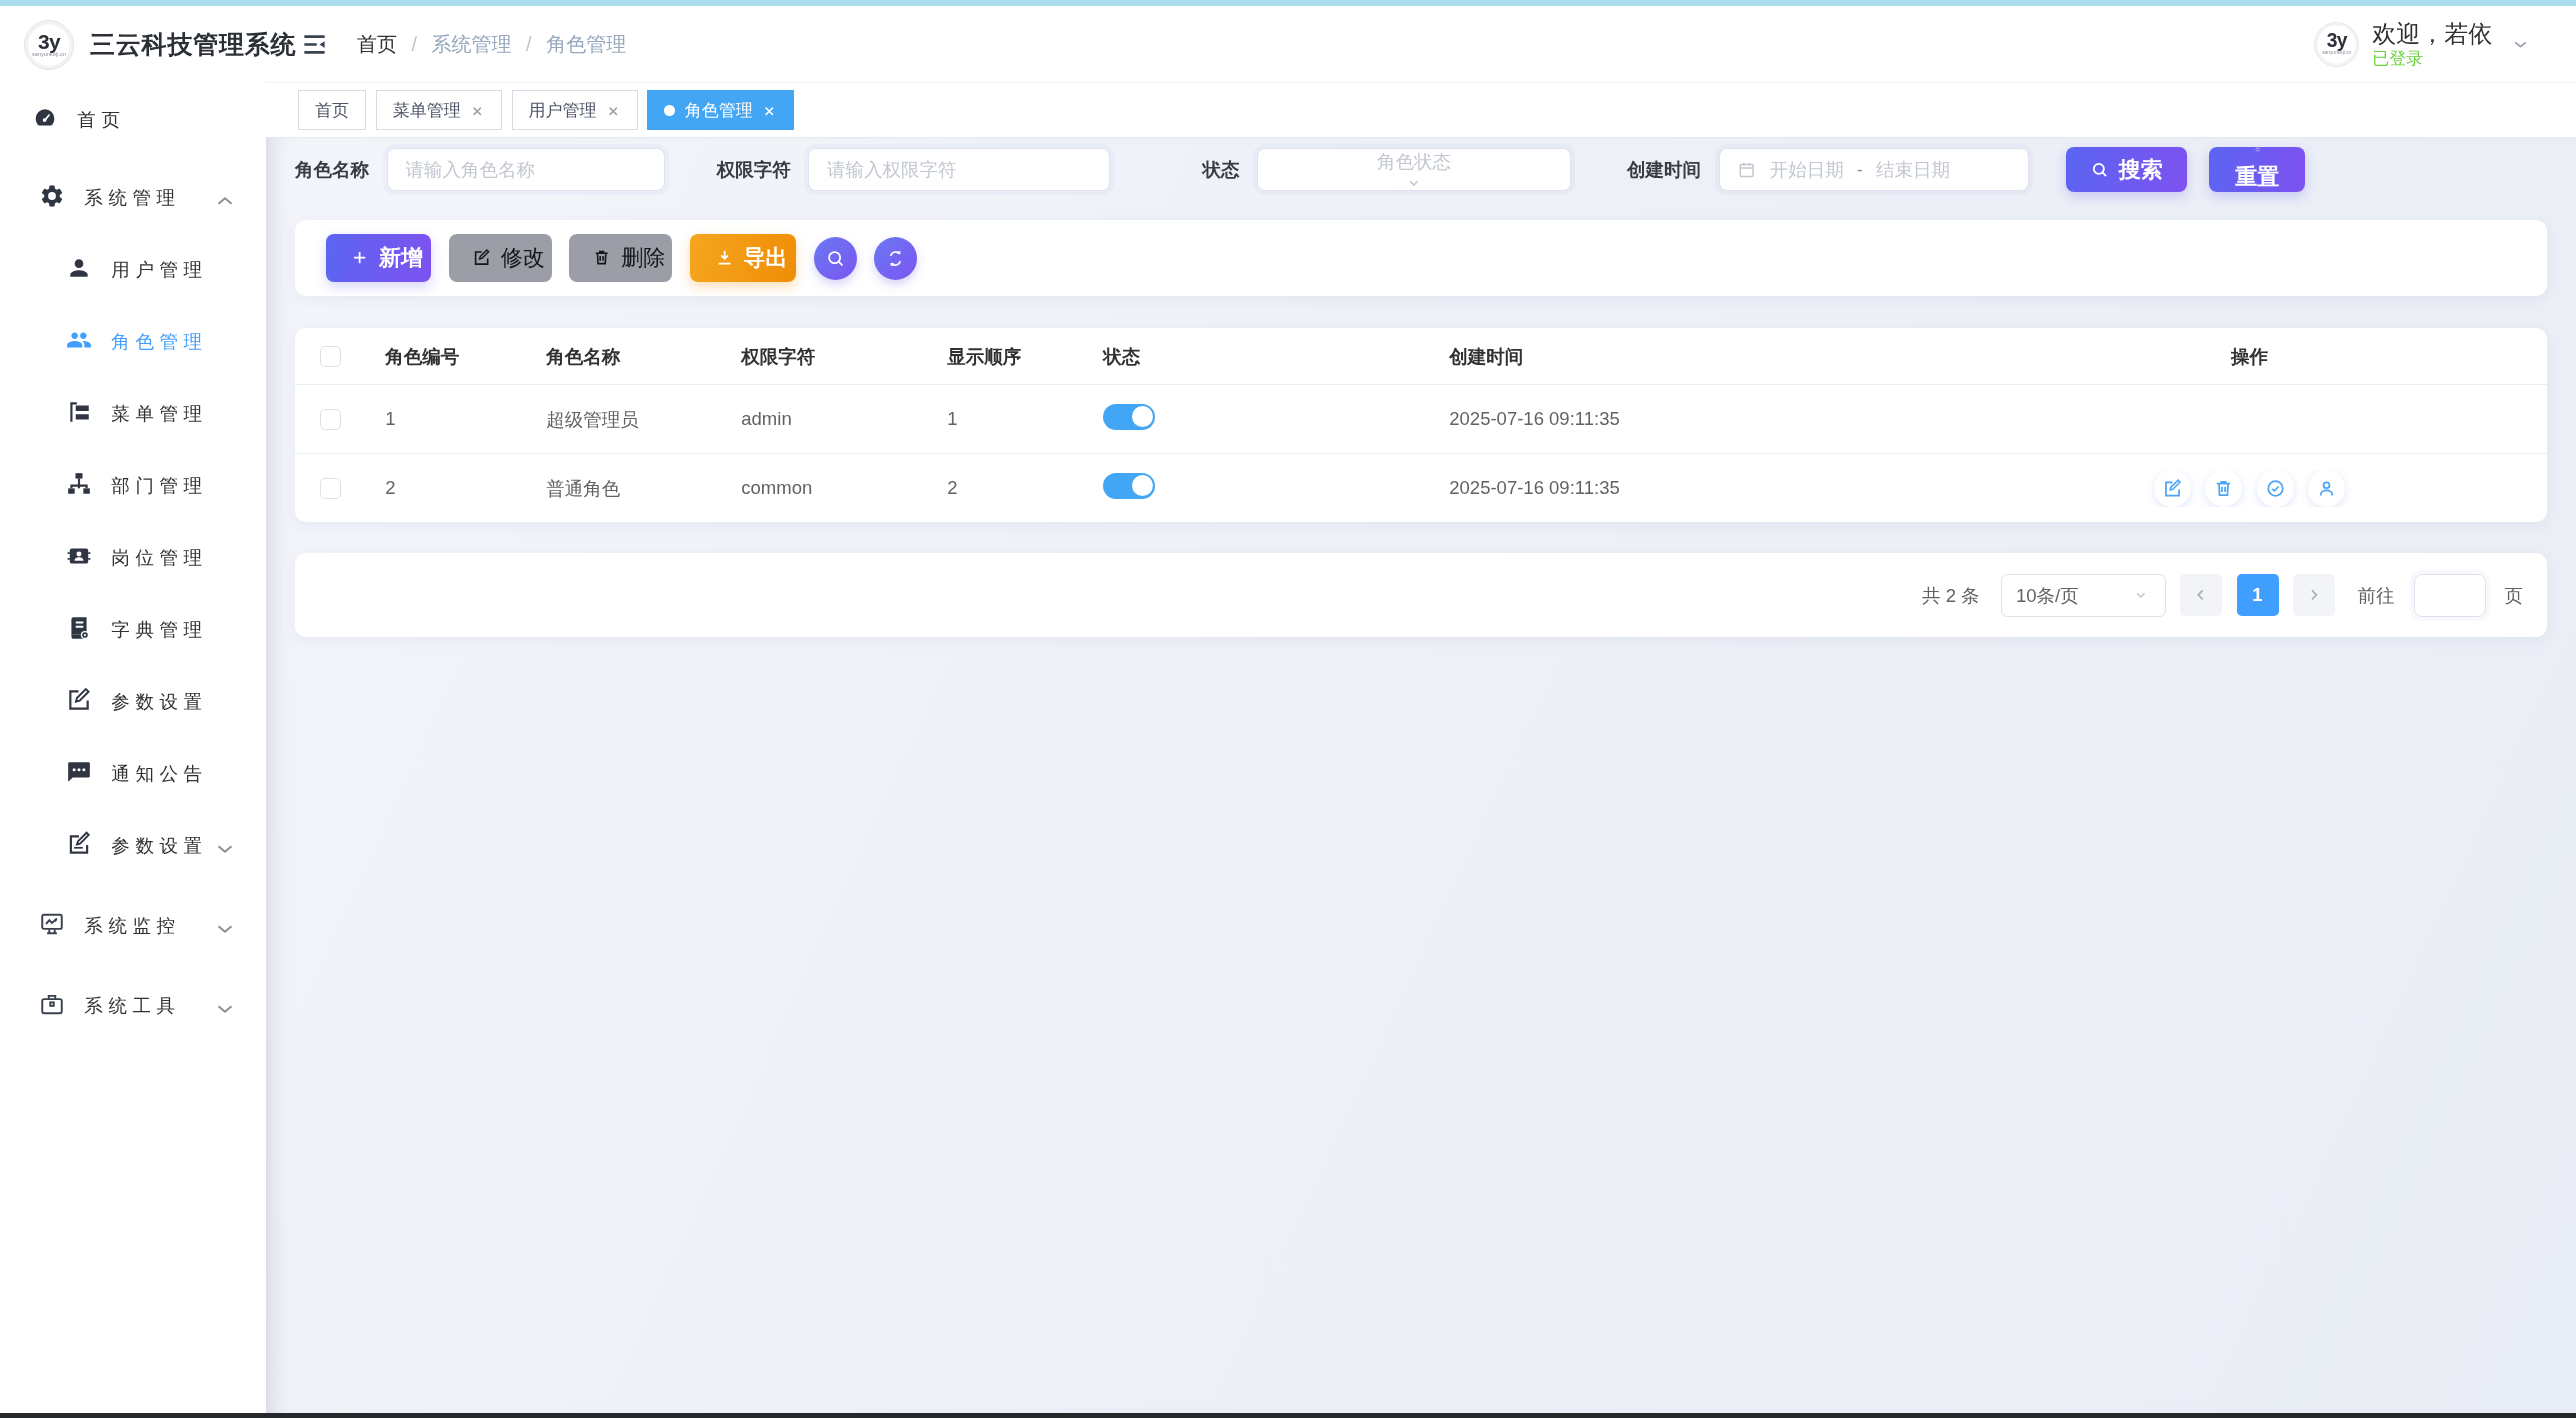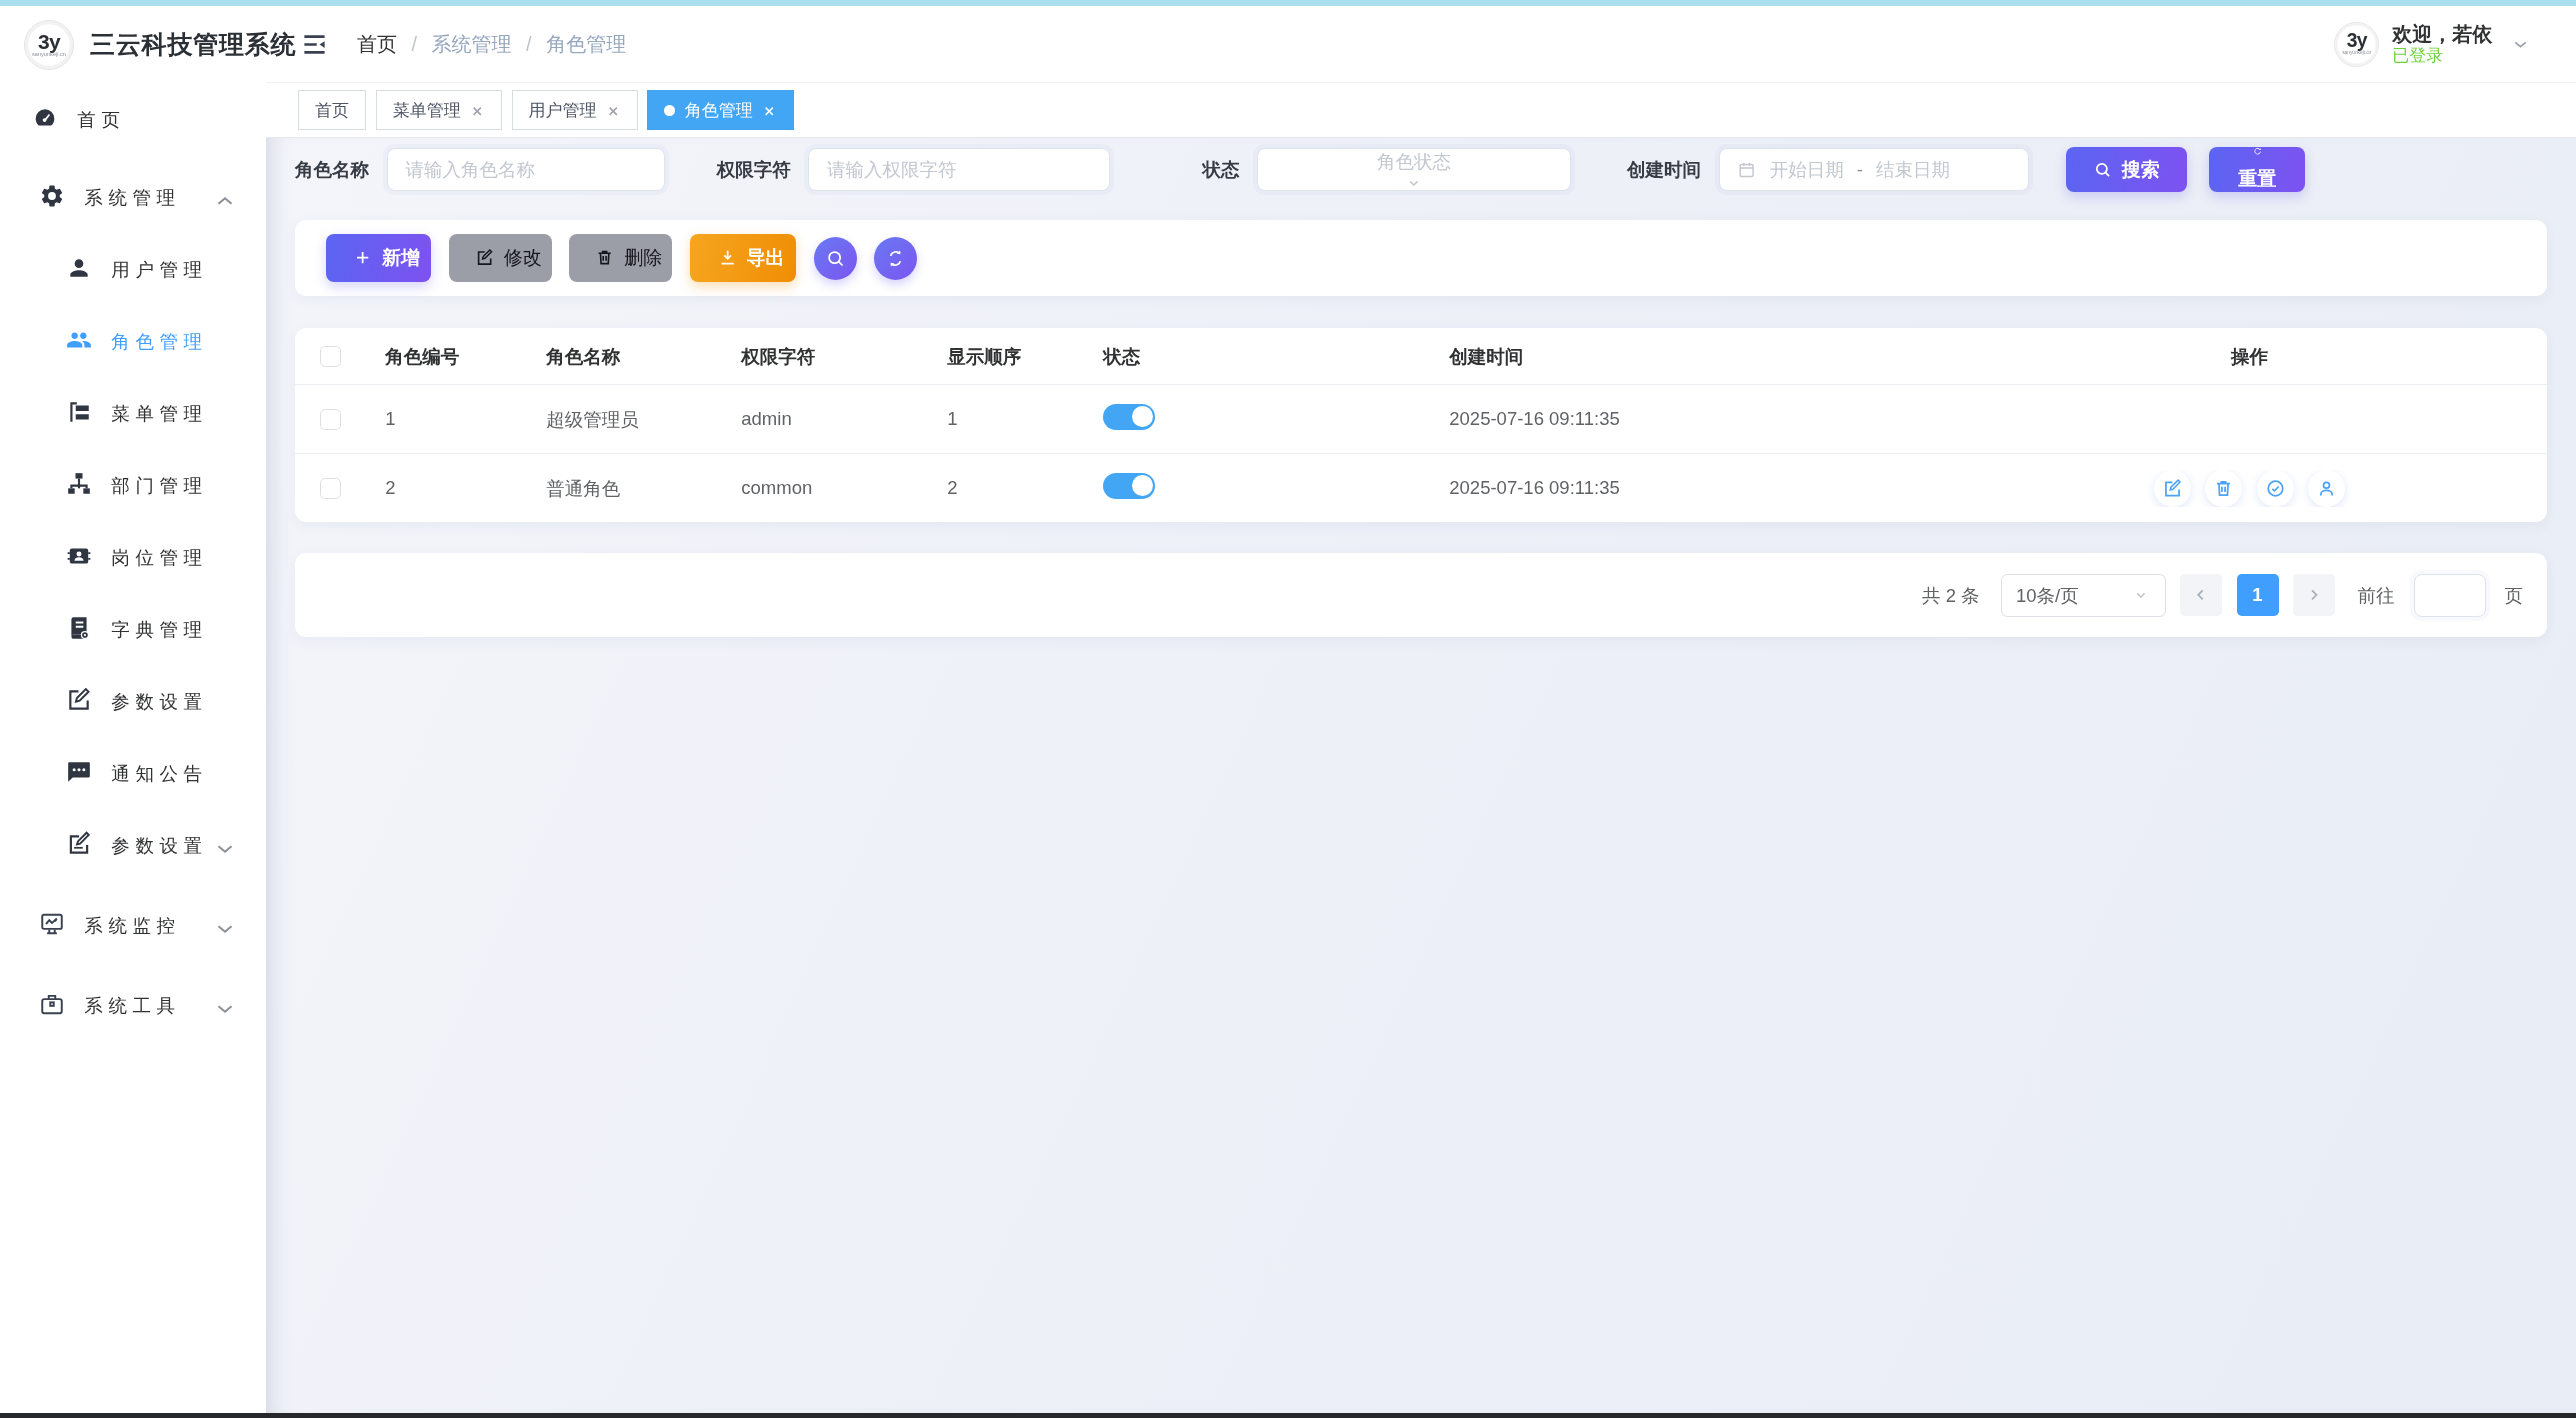--- a/index.html
+++ b/index.html
@@ -40,21 +40,21 @@
   .breadcrumb { display:flex; align-items:center; gap:14.5px; margin-left:27px; font-size:20px; }
   .bc-home { color:#303133; font-weight:500; cursor:pointer; }
   .bc-sep { color:#c0c4cc; }
   .bc-dim { color:#97a8be; }
   .topbar-right { margin-left:auto; display:flex; align-items:center; gap:13px; }
   .avatar { width:45px; height:45px; border-radius:50%; border:1.6px solid #e6e6e6; box-shadow:0 0 0 2.4px #f3f3f3 inset;
     display:flex; flex-direction:column; align-items:center; justify-content:center; background:#fff; }
   .avatar .lg-main { font-size:19.3px; font-weight:bold; color:#2b2f36; line-height:17.7px; letter-spacing:-0.8px; }
   .avatar .lg-sub { font-size:4.8px; color:#8a8f99; line-height:6.4px; }
   .user-texts { display:flex; flex-direction:column; line-height:1.2; }
-  .welcome { font-size:20px; font-weight:bold; color:#303133; }
+  .welcome { font-size:24px; font-weight:normal; color:#303133; }
   .login-status { font-size:17px; color:#67d23a; font-weight:500; }
   .user-chev { width:21px; height:21px; color:#9aa0aa; margin-left:4.8px; }
 
   
   .tabsbar { position:absolute; top:77px; left:0; right:0; height:55px; background:#fff;
     border-bottom:0.8px solid #e4e7ee; display:flex; align-items:center; gap:9.7px; padding-left:32px; }
   .tab { height:40px; display:flex; align-items:center; gap:9.7px; padding:0 16px; border:0.8px solid #d8dce5;
     background:#fff; color:#4e5666; font-size:17px; cursor:pointer; white-space:nowrap; }
   .tab .tab-x { width:14.5px; height:14.5px; color:#9ba1ab; }
   .tab.active { background:#42a6f5; border-color:#42a6f5; color:#fff; }
@@ -75,21 +75,21 @@
     font-family:inherit; }
   .f-input input::placeholder { color:#c2c7d0; }
   .f-select { justify-content:space-between; cursor:pointer; }
   .ph { color:#c2c7d0; font-size:18.5px; white-space:nowrap; }
   .sel-chev { width:17.7px; height:17.7px; color:#c0c4cc; }
   .date-box { gap:13px; }
   .cal-ico { width:19.3px; height:19.3px; color:#c2c7d0; flex:0 0 auto; }
   .date-sep { color:#8a8f99; font-size:18.5px; }
 
   .btn { display:flex; align-items:center; justify-content:center; gap:9.7px; border-radius:8px;
-    font-size:19px; cursor:pointer; white-space:nowrap; border:none; font-family:inherit; }
+    font-size:22px; cursor:pointer; white-space:nowrap; border:none; font-family:inherit; }
   .btn svg { width:19.3px; height:19.3px; }
   .btn-grad { background:linear-gradient(100deg,#5b65f1 0%,#7e52f0 100%); color:#fff; font-weight:600;
     box-shadow:0 4.8px 11.3px rgba(100,90,240,.25); }
   .btn-search { width:121px; height:45px; margin-left:37px; }
   .btn-reset { width:96px; height:45px; margin-left:22.5px;flex-direction:column; }
 
   .w-role { width:278px; margin-left:17.7px; }
   .lbl-perm { margin-left:52px; }
   .w-perm { width:302px; margin-left:17.7px; }
   .lbl-status { margin-left:92px; }

